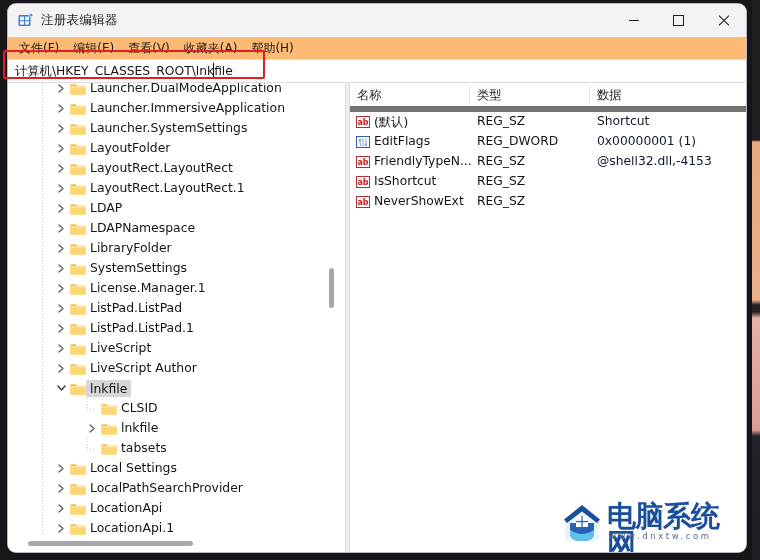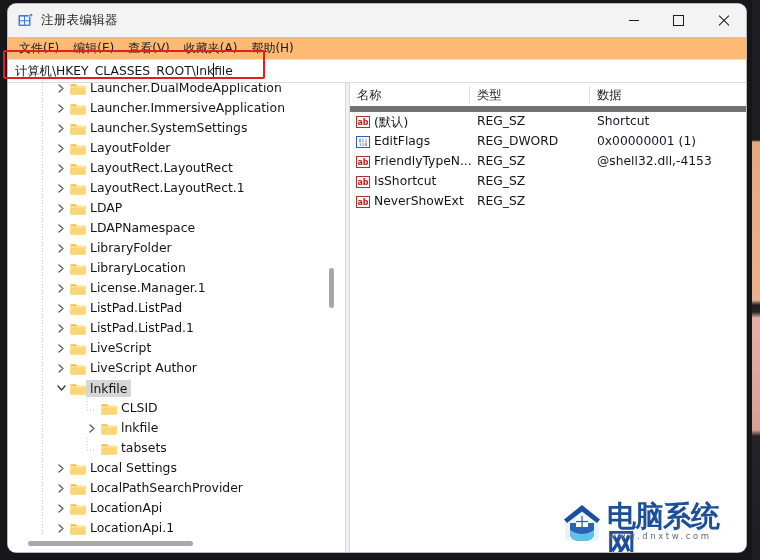--- a/index.html
+++ b/index.html
@@ -271,21 +271,21 @@
               <span class="chev" style="left: 46px;">
                 <svg width="8" height="9" viewBox="0 0 8 9">
                   <path d="M2 1 L6 4.5 L2 8" fill="none" stroke="#5b5b5b" stroke-width="1.3" stroke-linecap="round" stroke-linejoin="round"></path>
                 </svg>
               </span>
               <span class="fol" style="left: 62px; top: 3px;"><svg width="16" height="13" viewBox="0 0 16 13">
                   <path d="M0.5 2.2 h5.2 l1.4 1.6 h8.4 v8.6 h-15 z" fill="#f6bd3b"></path>
                   <path d="M0.5 4.2 h15 v8 h-15 z" fill="#fcd675"></path>
                   <path d="M0.5 4.2 h15 v1.2 h-15 z" fill="#ffe7a8"></path>
                 </svg></span>
-              <span class="lbl" style="left: 82px;">LibraryLocation</span>
+              <span class="lbl" style="left: 82px;">SystemSettings</span>
             </div>
             <div class="row" style="position: absolute; left: 0px; top: 195px; width: 330px;">
               <span class="chev" style="left: 46px;">
                 <svg width="8" height="9" viewBox="0 0 8 9">
                   <path d="M2 1 L6 4.5 L2 8" fill="none" stroke="#5b5b5b" stroke-width="1.3" stroke-linecap="round" stroke-linejoin="round"></path>
                 </svg>
               </span>
               <span class="fol" style="left: 62px; top: 3px;"><svg width="16" height="13" viewBox="0 0 16 13">
                   <path d="M0.5 2.2 h5.2 l1.4 1.6 h8.4 v8.6 h-15 z" fill="#f6bd3b"></path>
                   <path d="M0.5 4.2 h15 v8 h-15 z" fill="#fcd675"></path>

